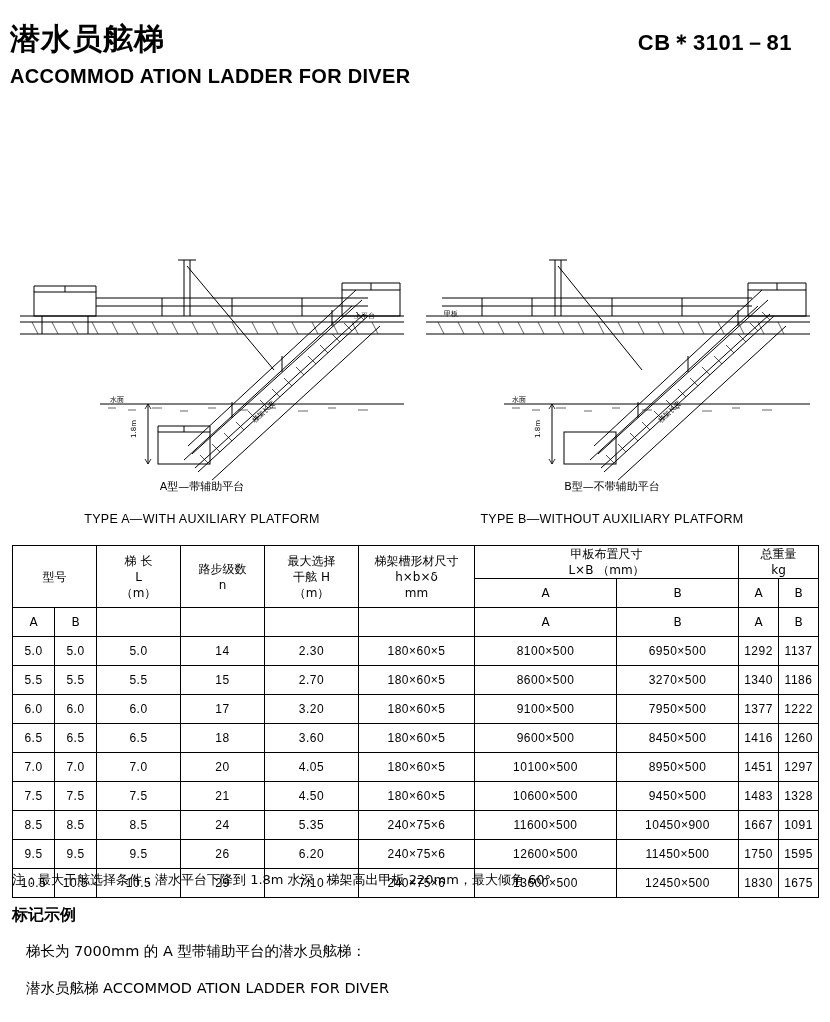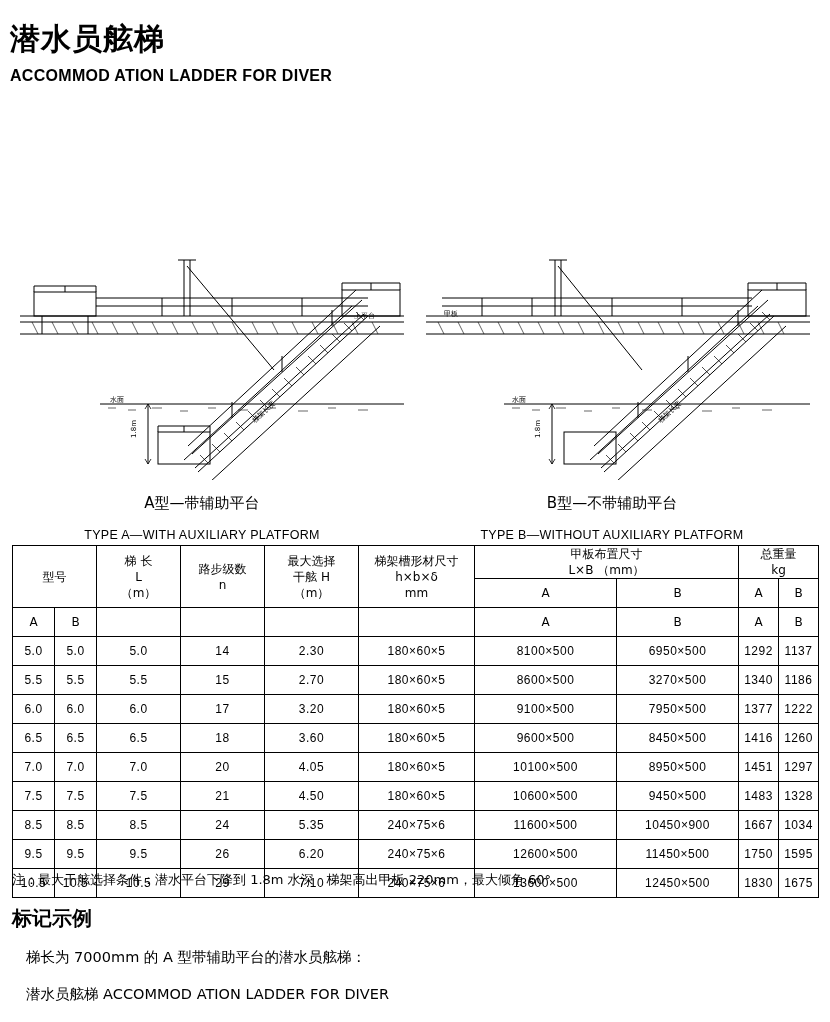--- a/index.html
+++ b/index.html
@@ -33,21 +33,21 @@
   }
   .title-cn {
     font-family: "DejaVu Sans", sans-serif;
     font-size: 30px;
     font-weight: bold;
     letter-spacing: 1px;
     line-height: 34px;
     margin: 0;
   }
   .title-en {
-    font-size: 16px;
+    font-size: 20px;
     font-weight: bold;
     letter-spacing: 0.3px;
     line-height: 24px;
     margin: 8px 0 0 0;
   }
   .std-code {
     position: absolute;
     right: 22px;
     top: 6px;
     font-size: 22px;
@@ -74,23 +74,22 @@
   }
   .cap-block {
     position: absolute;
     text-align: center;
     width: 360px;
   }
   .cap-a { left: 10px; }
   .cap-b { left: 420px; }
   .cap-cn {
     font-family: "DejaVu Sans", sans-serif;
-    font-size: 15px;
+    font-size: 11px;
     line-height: 14px;
-    margin-top: 16px;
   }
   .cap-en {
     font-size: 12.5px;
     line-height: 16px;
     margin-top: 17px;
     letter-spacing: 0.3px;
   }
 
   
   .table-wrap {
@@ -137,39 +136,40 @@
 
   
   .marking {
     position: absolute;
     left: 12px;
     top: 905px;
     width: 790px;
   }
   .marking h3 {
     font-family: "DejaVu Sans", sans-serif;
-    font-size: 20px;
+    font-size: 16px;
     font-weight: bold;
     margin: 0 0 0 0;
   }
   .marking p {
     font-family: "DejaVu Sans", sans-serif;
     font-size: 14.5px;
     line-height: 23px;
     margin: 14px;
   }
 </style>
 </head>
 <body>
 
 <div class="page">
 
   <div class="header">
     <div class="title-cn">潜水员舷梯</div>
     <div class="title-en">ACCOMMOD ATION LADDER FOR DIVER</div>
+    <div class="std-code">CB＊3101－81</div>
   </div>
 
   <div class="figures">
     <svg class="fig-svg" width="806" height="360" viewBox="0 0 806 360">
       <g stroke="#000" fill="none" stroke-width="1">
 
         <line x1="8" y1="196" x2="392" y2="196"></line>
         <line x1="8" y1="202" x2="392" y2="202"></line>
         <line x1="8" y1="214" x2="392" y2="214"></line>
 
@@ -594,21 +594,21 @@
         <tr>
           <td class="row-cell">8.5</td>
           <td class="row-cell">8.5</td>
           <td class="row-cell">8.5</td>
           <td class="row-cell">24</td>
           <td class="row-cell">5.35</td>
           <td class="row-cell">240×75×6</td>
           <td class="row-cell">11600×500</td>
           <td class="row-cell">10450×900</td>
           <td class="row-cell">1667</td>
-          <td class="row-cell">1034</td>
+          <td class="row-cell">1091</td>
         </tr>
         <tr>
           <td class="row-cell">9.5</td>
           <td class="row-cell">9.5</td>
           <td class="row-cell">9.5</td>
           <td class="row-cell">26</td>
           <td class="row-cell">6.20</td>
           <td class="row-cell">240×75×6</td>
           <td class="row-cell">12600×500</td>
           <td class="row-cell">11450×500</td>

